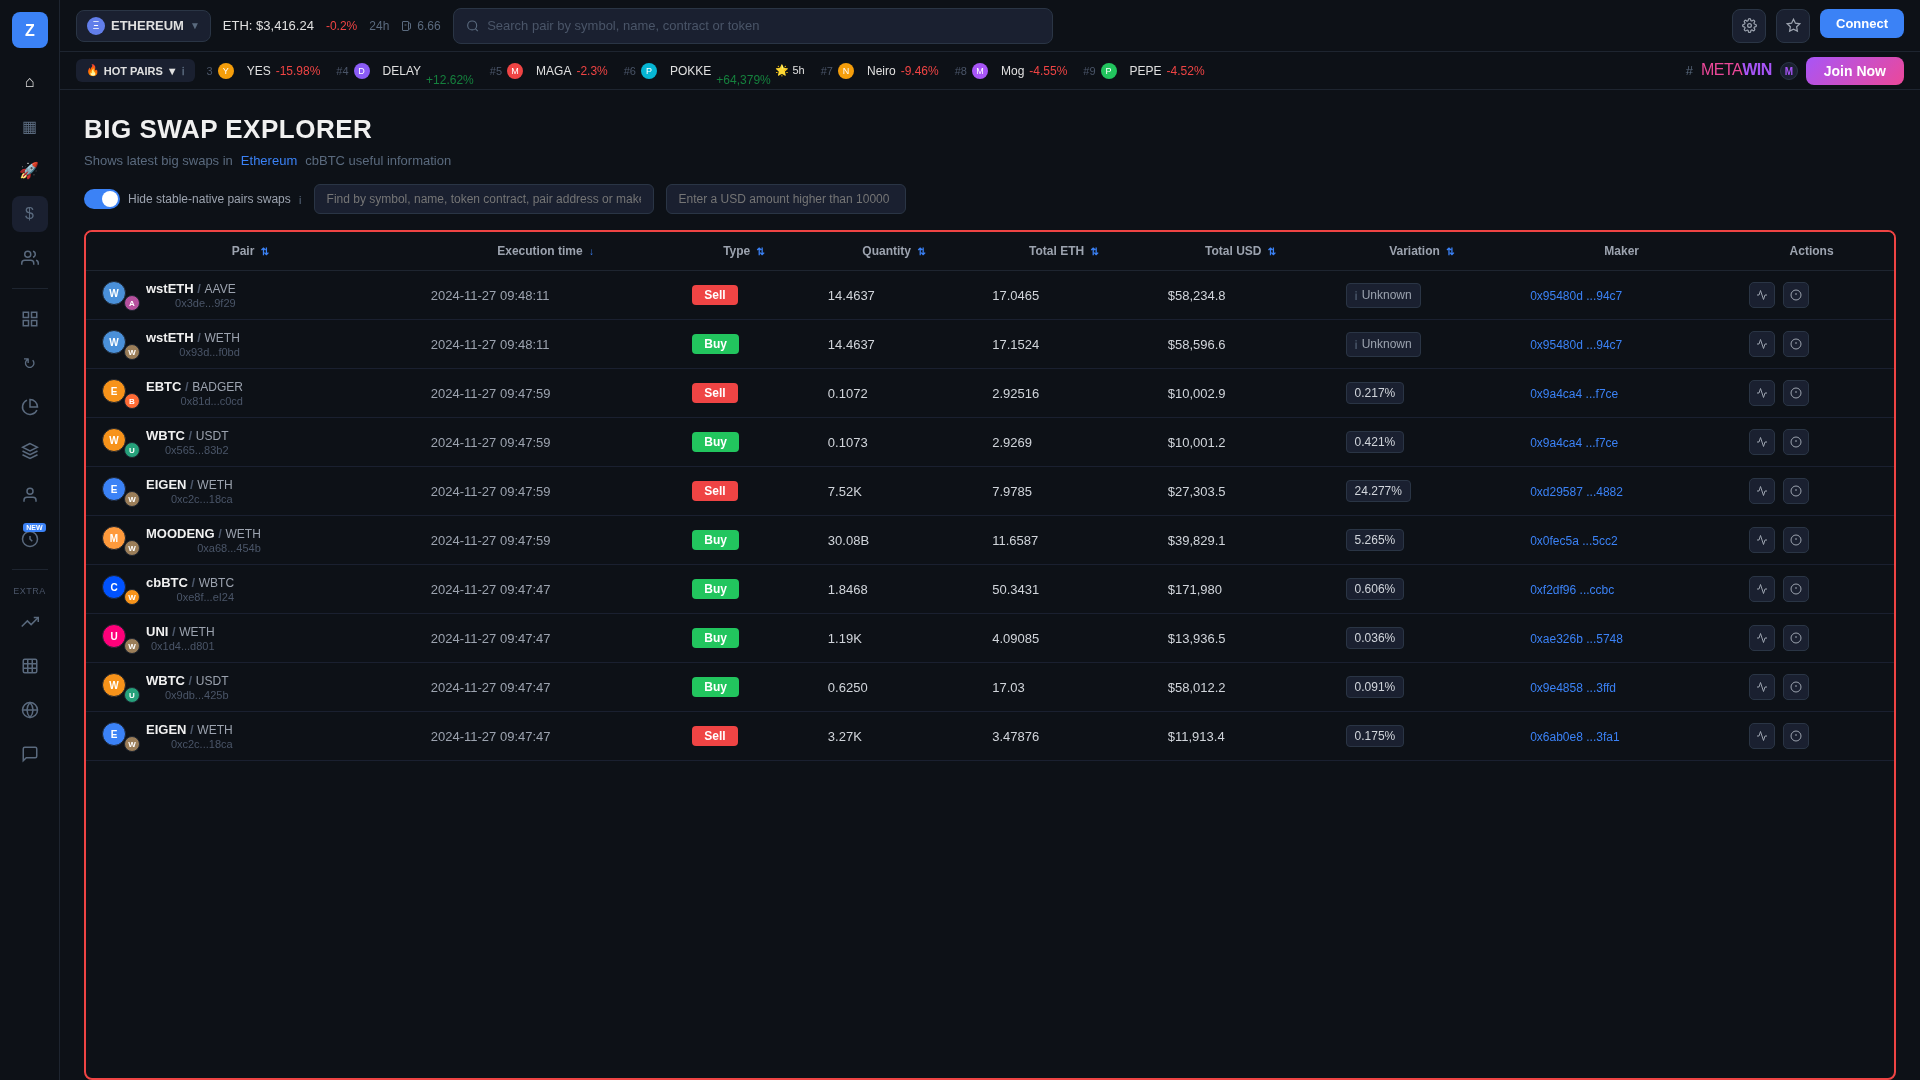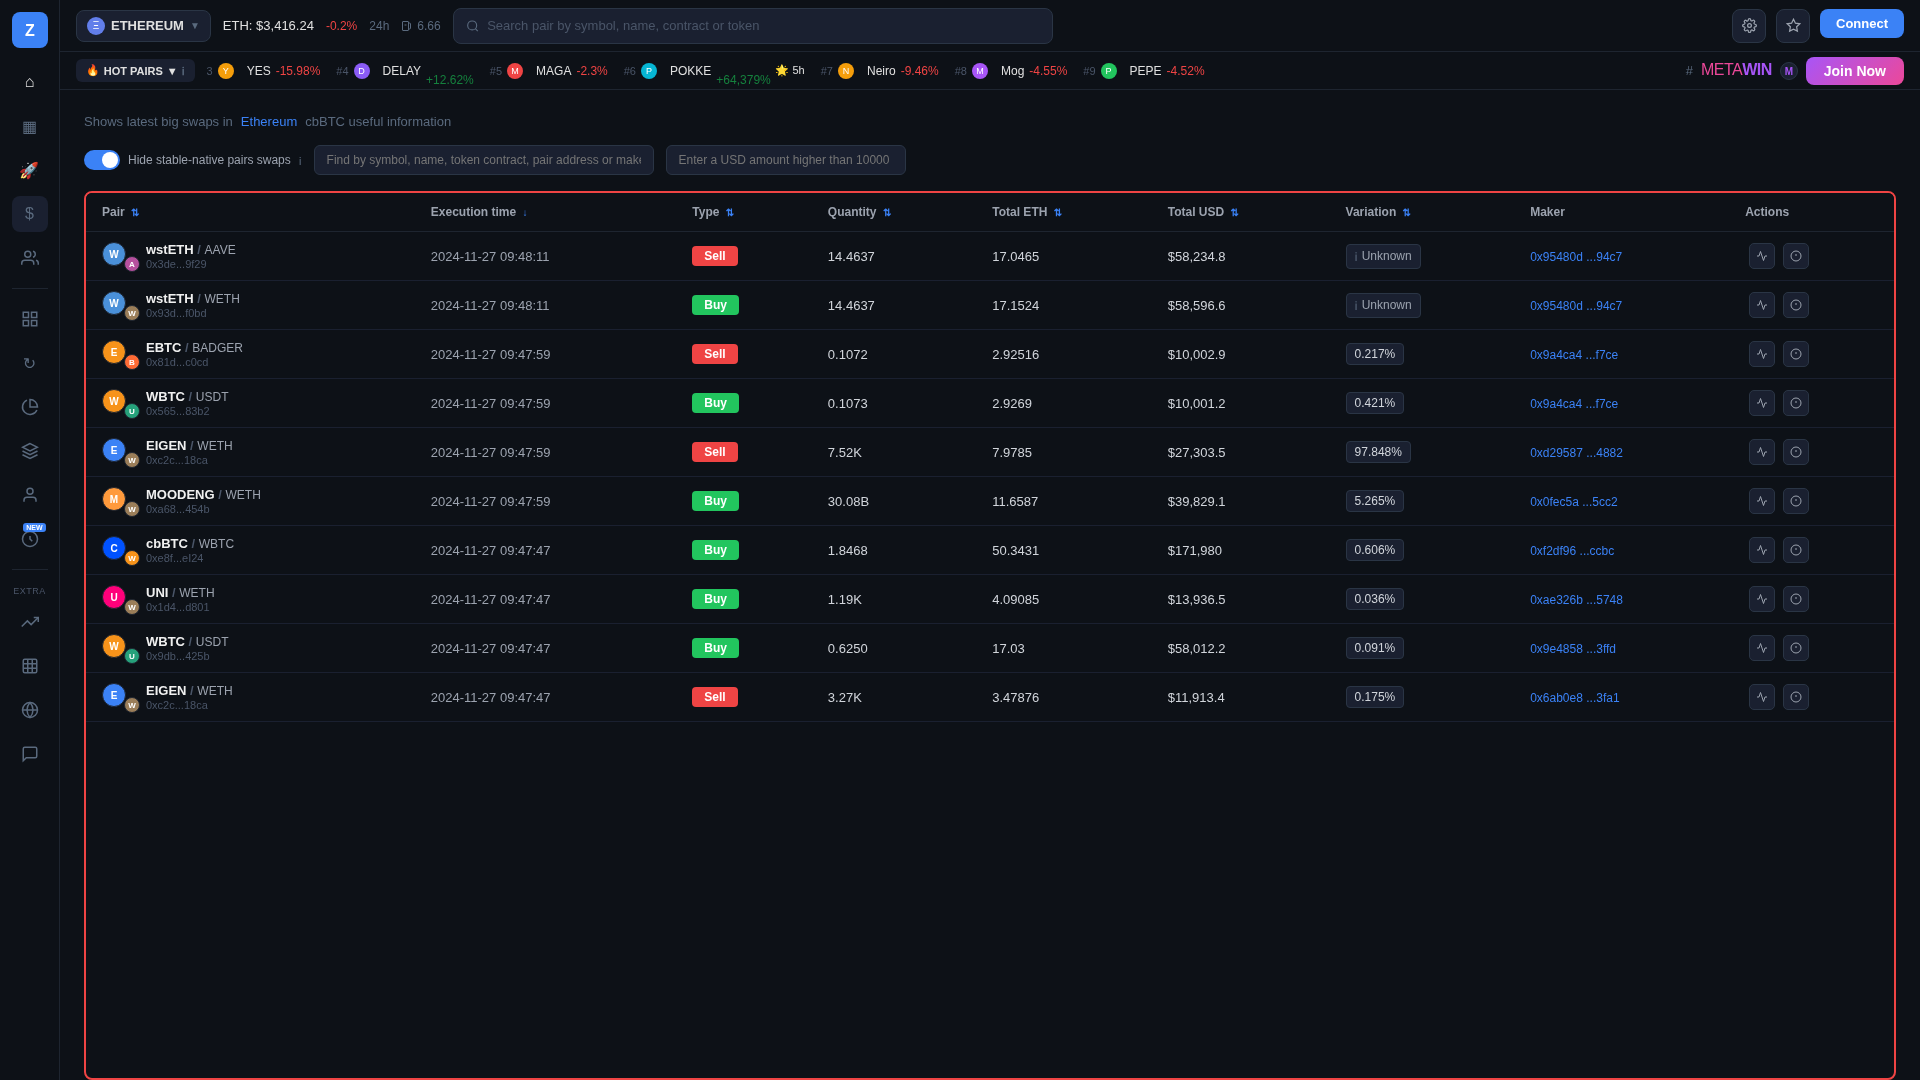--- a/index.html
+++ b/index.html
@@ -336,21 +336,21 @@
       position: sticky;
       top: 0;
       z-index: 5;
     }
     thead tr {
       background: #0d1117;
       border-bottom: 1px solid #1e2530;
     }
     th {
       padding: 12px 16px;
-      text-align: left;
+      text-align: center;
       font-size: 12px;
       font-weight: 600;
       color: #9ca3af;
       cursor: pointer;
       white-space: nowrap;
     }
     th .sort-icon { color: #3b82f6; margin-left: 3px; font-size: 10px; }
 
     tbody tr {
       border-bottom: 1px solid #1a2030;
@@ -389,21 +389,21 @@
       border-radius: 50%;
       position: absolute;
       right: 0;
       bottom: 0;
       border: 1px solid #1e2530;
     }
     .pair-names { display: flex; flex-direction: column; gap: 1px; }
     .pair-main-name { color: #f0f0f0; font-weight: 600; font-size: 13px; }
     .pair-main-name span.sep { color: #4a5568; }
     .pair-main-name span.secondary-name { color: #9ca3af; font-weight: 400; font-size: 12px; }
-    .pair-address { color: #4a5568; font-size: 11px; }
+    .pair-address { color: #4a5568; font-size: 11px; text-align: right; }
 
     .type-badge {
       padding: 3px 12px;
       border-radius: 4px;
       font-size: 12px;
       font-weight: 700;
       display: inline-block;
     }
     .type-sell { background: #ef4444; color: white; }
     .type-buy { background: #22c55e; color: white; }
@@ -664,20 +664,21 @@
       <span style="color:#5a6a7e;">#</span>
       <span class="metawin-logo">
         <span style="color:#ec4899;font-weight:400;">META</span><span style="color:#a855f7;font-weight:800;">WIN</span>
         <span style="display:inline-flex;align-items:center;justify-content:center;width:18px;height:18px;border-radius:50%;background:#1a2030;border:1px solid #2a3545;font-size:10px;color:#a855f7;margin-left:4px;">M</span>
       </span>
       <button class="join-now-btn">Join Now</button>
     </div>
   </div>
 
   <div class="page-content">
+    <h1 class="page-title">BIG SWAP EXPLORER</h1>
 
     <div class="page-subtitle">
       <span>Shows latest big swaps in</span>
       <a href="#">Ethereum</a>
       <span>cbBTC useful information</span>
     </div>
 
     <div class="filters-row">
       <div class="toggle-container">
         <div class="toggle"></div>
@@ -861,21 +862,21 @@
           <span class="pair-main-name">EIGEN<span class="sep"> / </span><span class="secondary-name">WETH</span></span>
           <span class="pair-address">0xc2c...18ca</span>
         </div>
       </div>
     </td>
     <td style="color:#9ca3af;">2024-11-27 09:47:59</td>
     <td><span class="type-badge type-sell">Sell</span></td>
     <td>7.52K</td>
     <td>7.9785</td>
     <td>$27,303.5</td>
-    <td><span class="variation-badge variation-value">97.848%</span></td>
+    <td><span class="variation-badge variation-value">24.277%</span></td>
     <td><a href="#" class="maker-link">0xd29587 ...4882</a></td>
     <td>
       <button class="action-btn" title="Chart">
         <svg width="12" height="12" viewBox="0 0 24 24" fill="none" stroke="currentColor" stroke-width="2">
                     <polyline points="22 12 18 12 15 21 9 3 6 12 2 12"></polyline>
                   </svg>
       </button>
       <button class="action-btn" title="Info">
         <svg width="12" height="12" viewBox="0 0 24 24" fill="none" stroke="currentColor" stroke-width="2">
                     <circle cx="12" cy="12" r="10"></circle>

